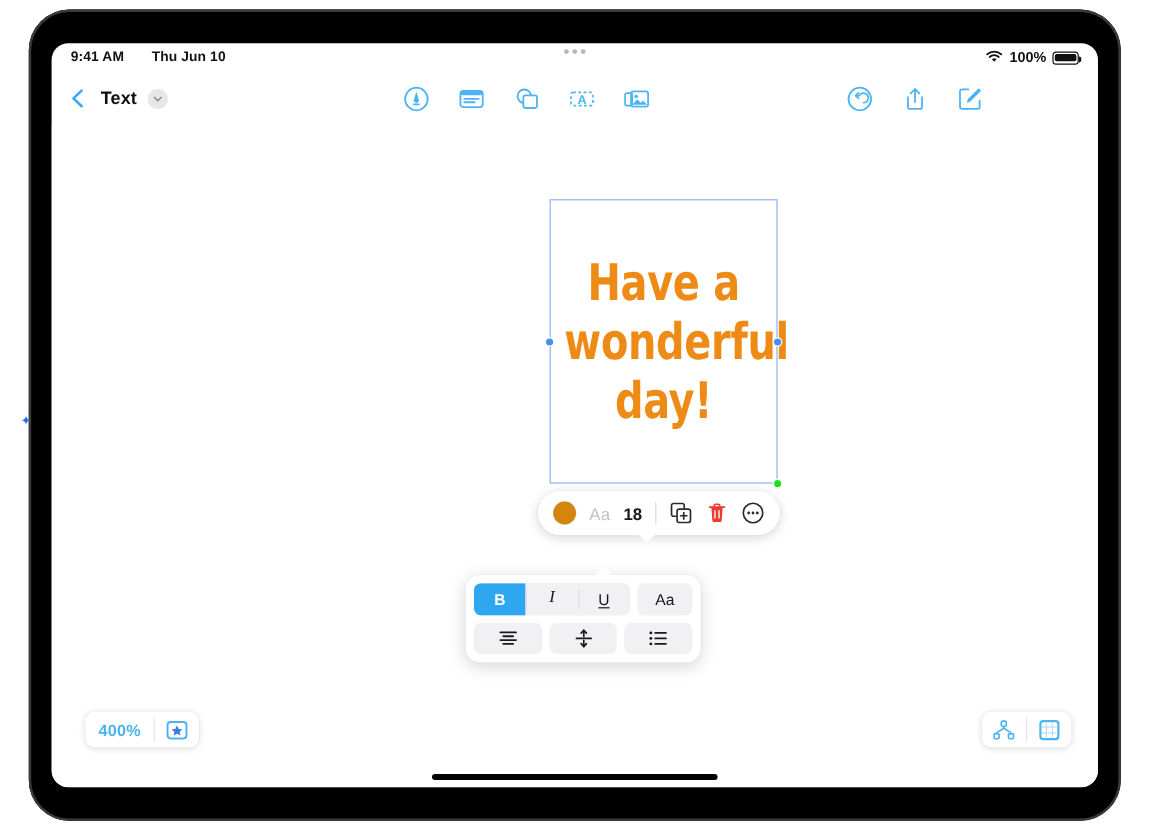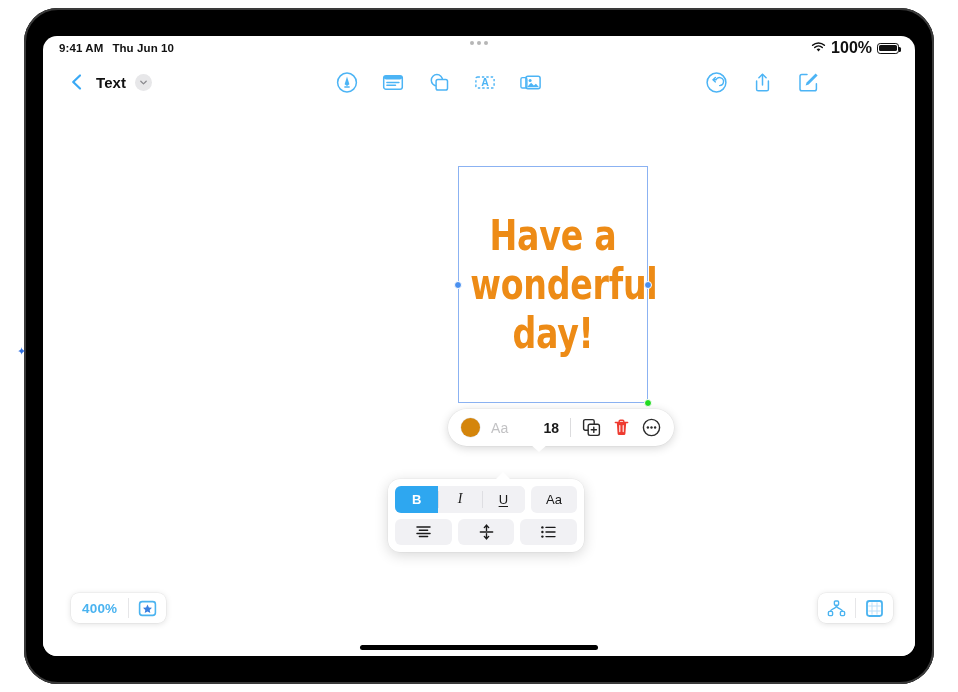--- a/index.html
+++ b/index.html
@@ -30,23 +30,23 @@
     color:#2f6fe0; font-size:11px; line-height:12px; text-align:center;
     font-family:"Liberation Sans", sans-serif;
   }
 
   
   #statusbar {
     position:absolute; left:0; top:0; width:872px; height:24px;
     display:flex; align-items:center; justify-content:space-between;
     padding:0 16px; font-size:11.5px; font-weight:bold; color:#111;
   }
-  #status-left { display:flex; gap:9px; align-items:flex-end; letter-spacing:.1px;}
+  #status-left { display:flex; gap:23px; align-items:flex-end; letter-spacing:.1px;}
   #status-right { display:flex; gap:5px; align-items:center; }
-  #battery-pct { font-size:16px; font-weight:bold; }
+  #battery-pct { font-size:12px; font-weight:bold; }
   .batt-body {
     width:22px; height:11px; border:1.4px solid #111; border-radius:3.2px;
     position:relative; display:inline-block;
   }
   .batt-body::after{
     content:""; position:absolute; right:-3.4px; top:3px; width:2px; height:5px;
     background:#111; border-radius:0 1.5px 1.5px 0;
   }
   .batt-fill { position:absolute; left:1.2px; top:1.2px; bottom:1.2px; right:1.2px;
     background:#111; border-radius:1.6px; }
@@ -54,21 +54,21 @@
   
   #multitask {
     position:absolute; left:50%; top:5px; transform:translateX(-50%);
     display:flex; gap:3px;
   }
   #multitask span { width:4px; height:4px; border-radius:50%; background:#b6b6b6; display:block;}
 
   
   #navbar {
     position:absolute; left:0; top:24px; width:792px; height:44px;
-    display:flex; align-items:center; padding:0 24px;
+    display:flex; align-items:center; padding:0 12px;
   }
   #nav-left { display:flex; align-items:center; gap:9px; }
   .back-chev { width:20px; height:20px; }
   #doc-title { font-size:15px; font-weight:bold; color:#111; letter-spacing:.1px;}
   #title-chev {
     width:17px; height:17px; border-radius:50%; background:#e7e7e9;
     display:flex; align-items:center; justify-content:center;
   }
   #nav-center {
     position:absolute; left:50%; transform:translateX(-50%);
@@ -108,21 +108,21 @@
     position:absolute; left:405px; top:305px;
     height:37px; background:#ffffff; border-radius:19px;
     display:flex; align-items:center; padding:0 13px; gap:11px;
     box-shadow:0 2px 10px rgba(0,0,0,.17), 0 0 0 .5px rgba(0,0,0,.05);
   }
   #color-swatch {
     width:19px; height:19px; border-radius:50%; background:#D4850B;
     box-shadow:0 0 0 .5px rgba(0,0,0,.12);
   }
   #fb-aa { font-size:14px; color:#c2c2c4; font-weight:normal; letter-spacing:.2px;}
-  #fb-size { font-size:14px; color:#1a1a1a; font-weight:bold;margin-left:24px; }
+  #fb-size { font-size:14px; color:#1a1a1a; font-weight:bold; }
   .fb-sep { width:1px; height:19px; background:#dcdcde; }
   .fb-ic { width:19px; height:19px; display:block; cursor:pointer; }
 
   
   #fb-tail {
     position:absolute; left:487px; top:340px; width:0; height:0;
     border-left:9px solid transparent; border-right:9px solid transparent;
     border-top:8px solid #ffffff;
   }
 

